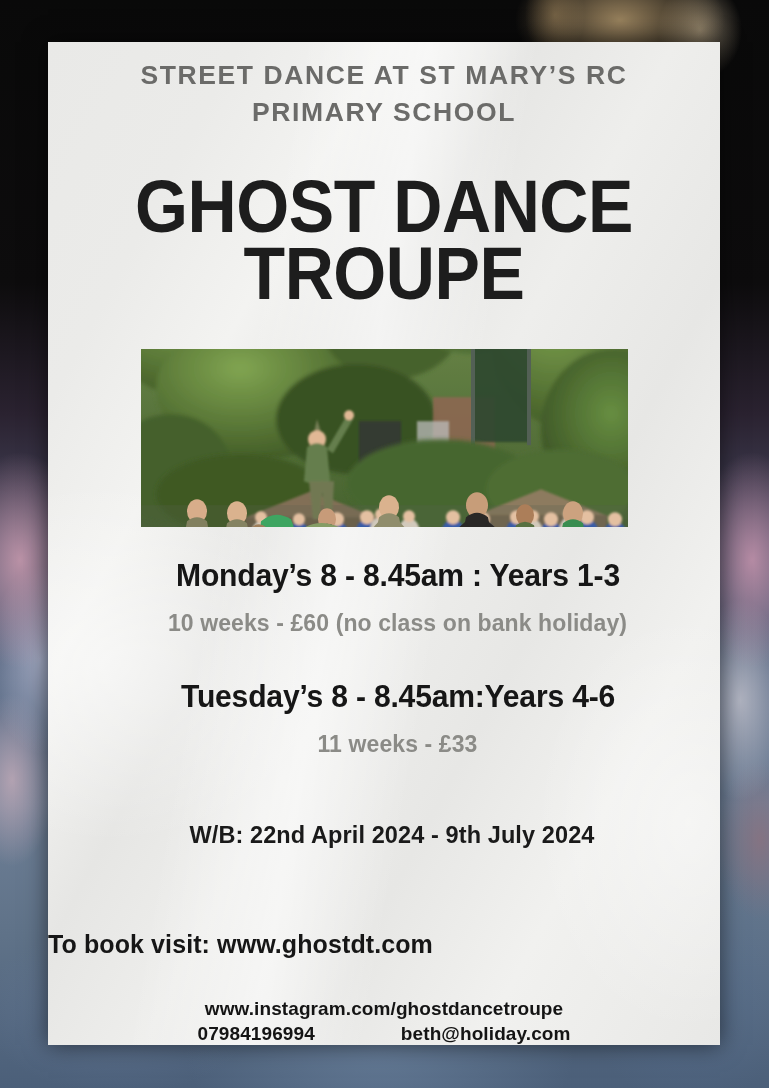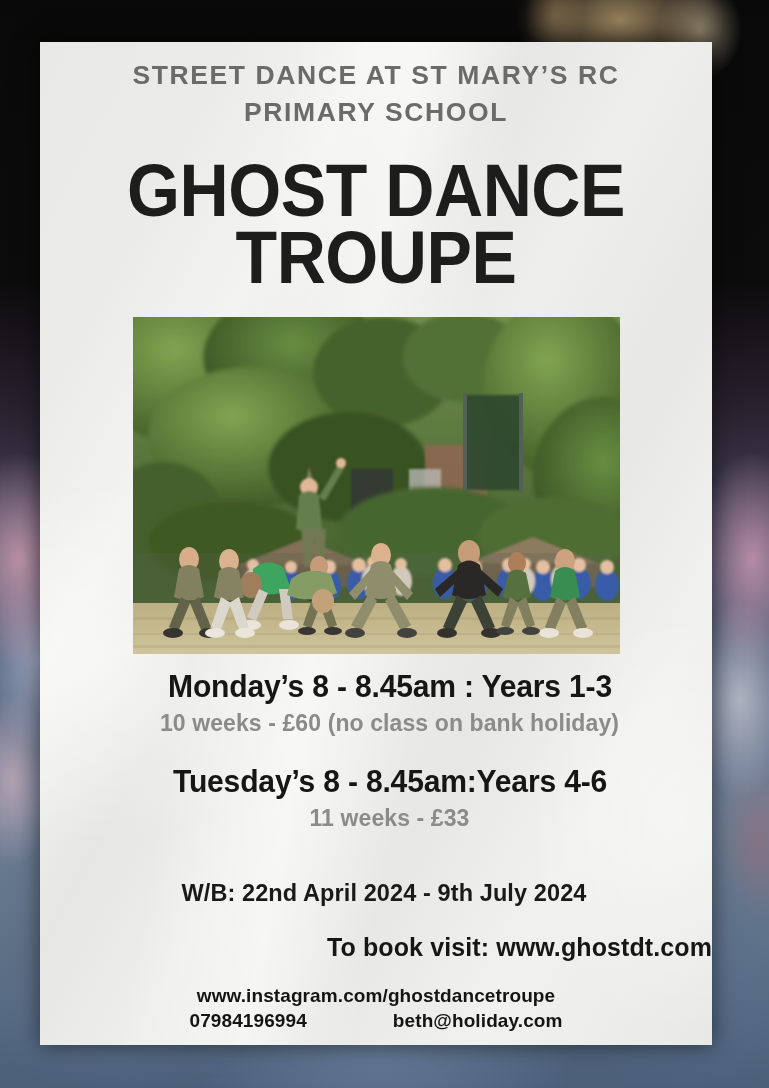--- a/index.html
+++ b/index.html
@@ -55,39 +55,40 @@
     inset: 0;
     background:
       radial-gradient(ellipse 280px 200px at 380px 1040px, rgba(125,150,180,0.45), rgba(125,150,180,0) 70%),
       radial-gradient(ellipse 200px 120px at 120px 1010px, rgba(110,130,165,0.4), rgba(110,130,165,0) 70%),
       radial-gradient(ellipse 160px 180px at 690px 980px, rgba(90,115,150,0.45), rgba(90,115,150,0) 70%);
   }
 
   
   .poster-card {
     position: absolute;
-    left: 40px;
+    left: 48px;
     top: 42px;
     width: 672px;
     height: 1003px;
     background:
       linear-gradient(118deg,
         #e9e9e7 0%,
         #ebebe9 16%,
         #f3f3f1 28%,
         #e6e6e4 40%,
         #eeeeec 52%,
         #e7e7e5 66%,
         #f1f1ef 80%,
         #e8e8e6 100%);
     box-shadow: 0 0 22px rgba(0,0,0,0.55);
     overflow: hidden;
     display: flex;
     flex-direction: column;
     align-items: center;
+    gap: 16px;
   }
   .card-sheen {
     position: absolute;
     inset: 0;
     pointer-events: none;
     background:
       linear-gradient(100deg, rgba(255,255,255,0) 30%, rgba(255,255,255,0.55) 45%, rgba(255,255,255,0) 58%),
       radial-gradient(ellipse 320px 260px at 60px 620px, rgba(255,255,255,0.5), rgba(255,255,255,0) 70%),
       radial-gradient(ellipse 220px 300px at 640px 780px, rgba(255,255,255,0.45), rgba(255,255,255,0) 70%);
   }
@@ -158,21 +159,21 @@
     transform: scaleX(0.94);
     white-space: nowrap;
   }
   .sched-sub {
     color: #8b8b87;
     font-family: "Liberation Sans", sans-serif;
     font-weight: 700;
     font-size: 23px;
     line-height: 1.25;
     letter-spacing: 0.1px;
-    margin-top: 5px;
+    margin-top: 16px;
     white-space: nowrap;
   }
   .block-monday { margin-top: 16px; }
   .block-tuesday { margin-top: 27px; }
 
   .dates {
     position: relative;
     z-index: 2;
     width: 100%;
     text-align: center;
@@ -182,27 +183,27 @@
     font-size: 23.5px;
     letter-spacing: 0.1px;
     margin-top: 47px;
     white-space: nowrap;
     padding-left: 16px;
   }
   .booking {
     position: relative;
     z-index: 2;
     width: 100%;
-    text-align: right;
+    text-align: left;
     color: #161616;
     font-family: "Liberation Sans", sans-serif;
     font-weight: 700;
     font-size: 25px;
     letter-spacing: 0.1px;
-    margin-top: 26px;
+    margin-top: 65px;
     white-space: nowrap;
   }
 
   .contact {
     position: relative;
     z-index: 2;
     width: 100%;
     margin-top: 23px;
     text-align: center;
     color: #141414;

